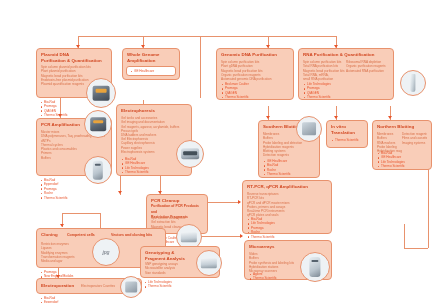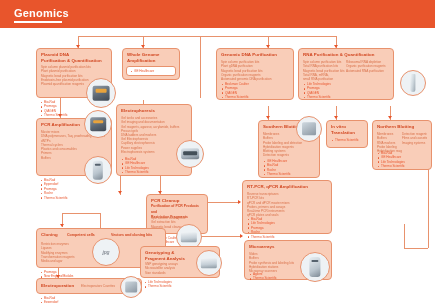--- a/index.html
+++ b/index.html
@@ -195,24 +195,20 @@
     font-size: 5px; font-style: italic; font-weight: bold;
     color: #8a9099;
     letter-spacing: -0.2px;
   }
 </style>
 </head>
 <body>
 
 <div id="page">
 
-  <div class="header">
-    <div class="header-title">Genomics</div>
-    <div class="header-underline"></div>
-  </div>
 
   <div class="canvas">
 
     <div class="ln v" style="left:78px; top:8px; height:12px;"></div>
     <div class="ln v" style="left:143px; top:8px; height:12px;"></div>
     <div class="ln h" style="left:78px; top:8px; width:190px;"></div>
     <div class="ln v" style="left:268px; top:8px; height:12px;"></div>
     <div class="ln v" style="left:336px; top:8px; height:12px;"></div>
     <div class="ln h" style="left:268px; top:8px; width:68px;"></div>
     <div class="arw" style="left:76px; top:17px;"></div>

